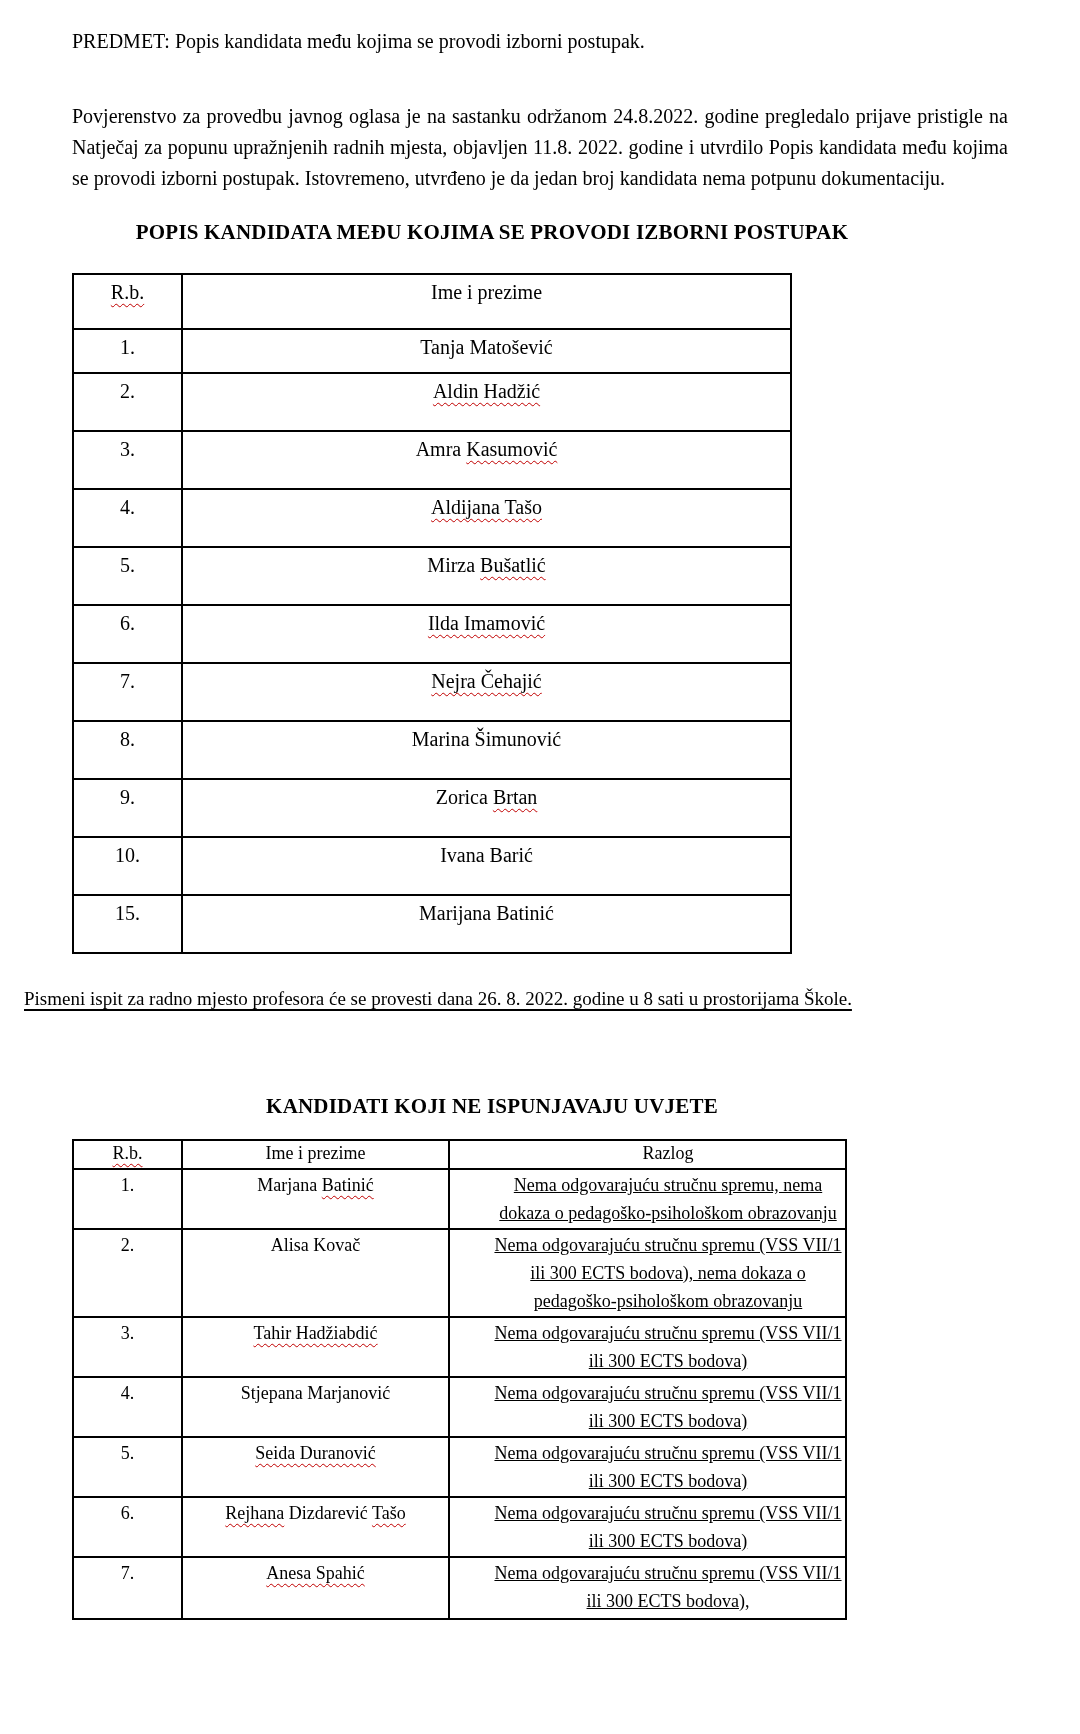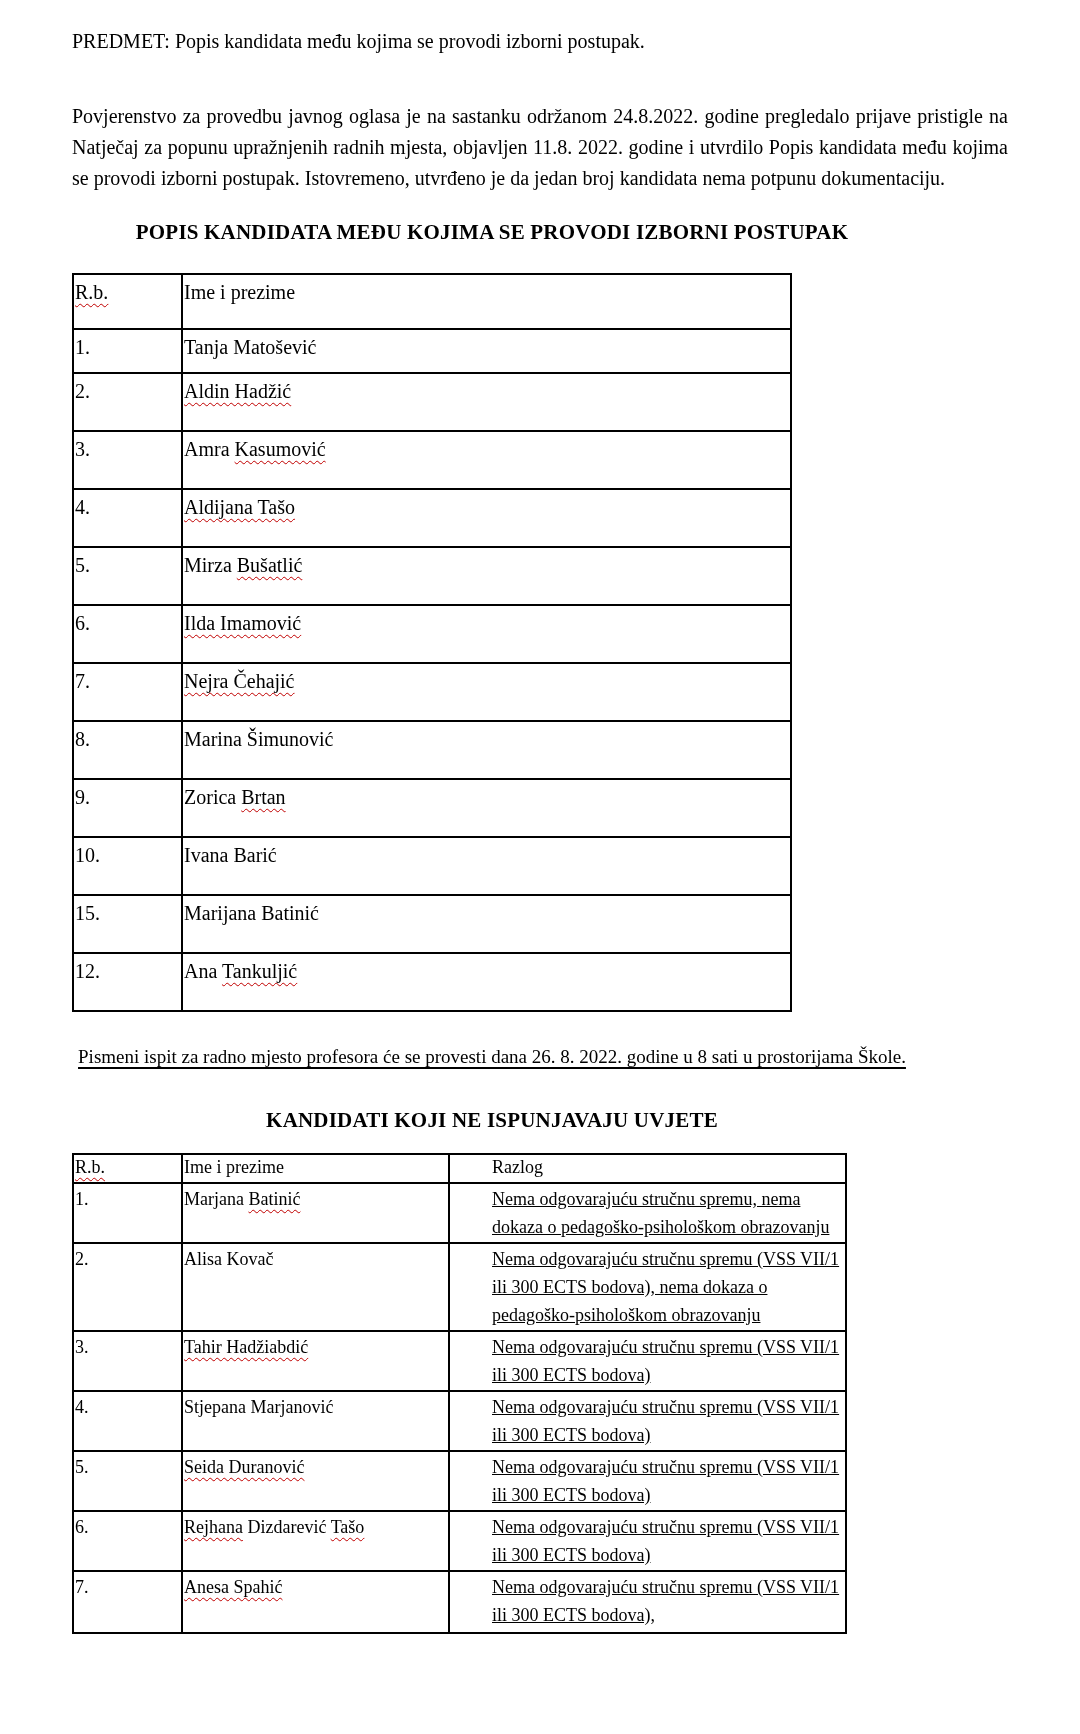--- a/index.html
+++ b/index.html
@@ -14,39 +14,39 @@
 
   .intro {
     margin:48px 0 0 0; font-size:20px; line-height:31px;
     text-align:justify; width:936px;
   }
 
   .heading {
     width:840px; margin:26px 0 0 0; text-align:center;
     font-size:21px; font-weight:bold; letter-spacing:0.2px;
   }
-  .heading.second { margin-top:36px; }
+  .heading.second { margin-top:80px; }
 
   table { border-collapse:collapse; table-layout:fixed; margin-top:28px; }
   th, td {
-    border:2px solid #000; text-align:left; vertical-align:top;
+    border:2px solid #000; text-align:center; vertical-align:top;
     font-weight:normal; overflow:hidden;
   }
 
   
   .t1 { width:720px; font-size:20px; }
   .t1 .c-num  { width:105px; }
   .t1 th, .t1 td { padding-top:6px; }
   .t1 thead tr { height:55px; }
   .t1 tbody tr { height:58px; }
   .t1 tbody tr:nth-child(1) { height:44px; }
 
   
   .notice {
-    width:936px; margin:30px 0 0 -48px; text-align:center;
+    width:936px; margin:30px 0 0 -48px; 
     font-size:19px; line-height:30px;
   }
   .notice-line {
     white-space:pre-wrap;
     text-decoration:underline; text-decoration-thickness:1.5px;
     text-underline-offset:4px;
   }
 
   
   .t2 { width:720px; font-size:18px; margin-top:20px; }
@@ -131,24 +131,20 @@
           <td class="c-name"><span>Zorica </span><span class="sq">Brtan</span></td>
         </tr>
         <tr>
           <td class="c-num">10.</td>
           <td class="c-name"><span>Ivana Barić</span></td>
         </tr>
         <tr>
           <td class="c-num">15.</td>
           <td class="c-name"><span>Marijana Batinić</span></td>
         </tr>
-        <tr>
-          <td class="c-num">12.</td>
-          <td class="c-name"><span>Ana </span><span class="sq">Tankuljić</span></td>
-        </tr>
       </tbody>
   </table>
 
   <div class="notice">
     <div class="notice-line">Pismeni ispit za radno mjesto profesora će se provesti dana 26. 8. 2022. godine u 8 sati u prostorijama Škole.</div>
   </div>
 
   <h2 class="heading second">KANDIDATI KOJI NE ISPUNJAVAJU UVJETE</h2>
 
   <table class="t2">

